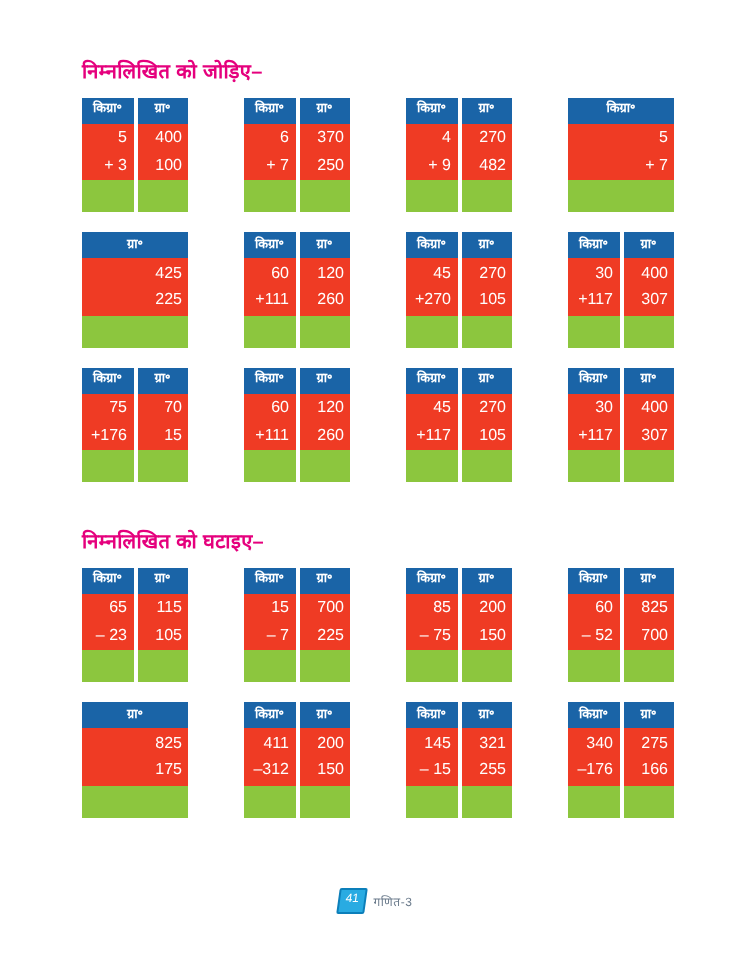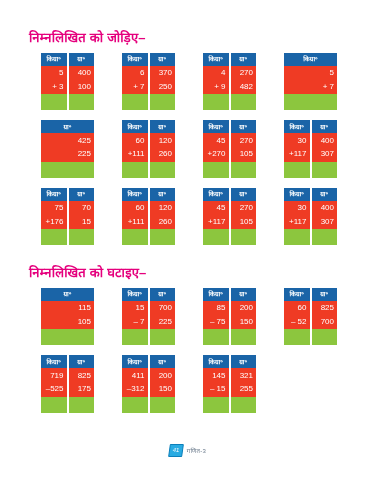--- a/index.html
+++ b/index.html
@@ -24,25 +24,26 @@
   }
 
   .section {
     position: absolute;
     left: 0;
     width: 375px;
   }
 
   .section-heading {
     color: #e5007d;
-    font-size: 13px;
+    font-size: 10px;
     font-weight: bold;
     letter-spacing: 0.2px;
     padding-left: 29px;
     white-space: nowrap;
+    margin-left: 12px;
   }
 
   .grid-rows {
     margin-top: 7px;
   }
 
   .row {
     display: flex;
     justify-content: flex-start;
     padding-left: 41px;
@@ -301,20 +302,26 @@
         </div>
       </div>
   </div>
 
   <div class="section" id="section-1" style="top:263px;">
     <div class="section-heading">निम्नलिखित को घटाइए–</div>
     <div class="grid-rows" id="rows-1">
         <div class="row">
           <div class="cellbox">
             <div class="col">
+              <div class="hdr">किग्रा॰</div>
+              <div class="num">65</div>
+              <div class="num second">– 23</div>
+              <div class="answer"></div>
+            </div>
+            <div class="col">
               <div class="hdr">ग्रा॰</div>
               <div class="num">115</div>
               <div class="num second">105</div>
               <div class="answer"></div>
             </div>
           </div>
           <div class="cellbox">
             <div class="col">
               <div class="hdr">किग्रा॰</div>
               <div class="num">15</div>
@@ -353,26 +360,20 @@
               <div class="hdr">ग्रा॰</div>
               <div class="num">825</div>
               <div class="num second">700</div>
               <div class="answer"></div>
             </div>
           </div>
         </div>
         <div class="row">
           <div class="cellbox">
             <div class="col">
-              <div class="hdr">किग्रा॰</div>
-              <div class="num">719</div>
-              <div class="num second">–525</div>
-              <div class="answer"></div>
-            </div>
-            <div class="col">
               <div class="hdr">ग्रा॰</div>
               <div class="num">825</div>
               <div class="num second">175</div>
               <div class="answer"></div>
             </div>
           </div>
           <div class="cellbox">
             <div class="col">
               <div class="hdr">किग्रा॰</div>
               <div class="num">411</div>
@@ -390,20 +391,34 @@
             <div class="col">
               <div class="hdr">किग्रा॰</div>
               <div class="num">145</div>
               <div class="num second">– 15</div>
               <div class="answer"></div>
             </div>
             <div class="col">
               <div class="hdr">ग्रा॰</div>
               <div class="num">321</div>
               <div class="num second">255</div>
+              <div class="answer"></div>
+            </div>
+          </div>
+          <div class="cellbox">
+            <div class="col">
+              <div class="hdr">किग्रा॰</div>
+              <div class="num">340</div>
+              <div class="num second">–176</div>
+              <div class="answer"></div>
+            </div>
+            <div class="col">
+              <div class="hdr">ग्रा॰</div>
+              <div class="num">275</div>
+              <div class="num second">166</div>
               <div class="answer"></div>
             </div>
           </div>
         </div>
       </div>
   </div>
 
   <div class="footer">
     <div class="page-badge">41</div>
     <div class="footer-label">गणित-3</div>

